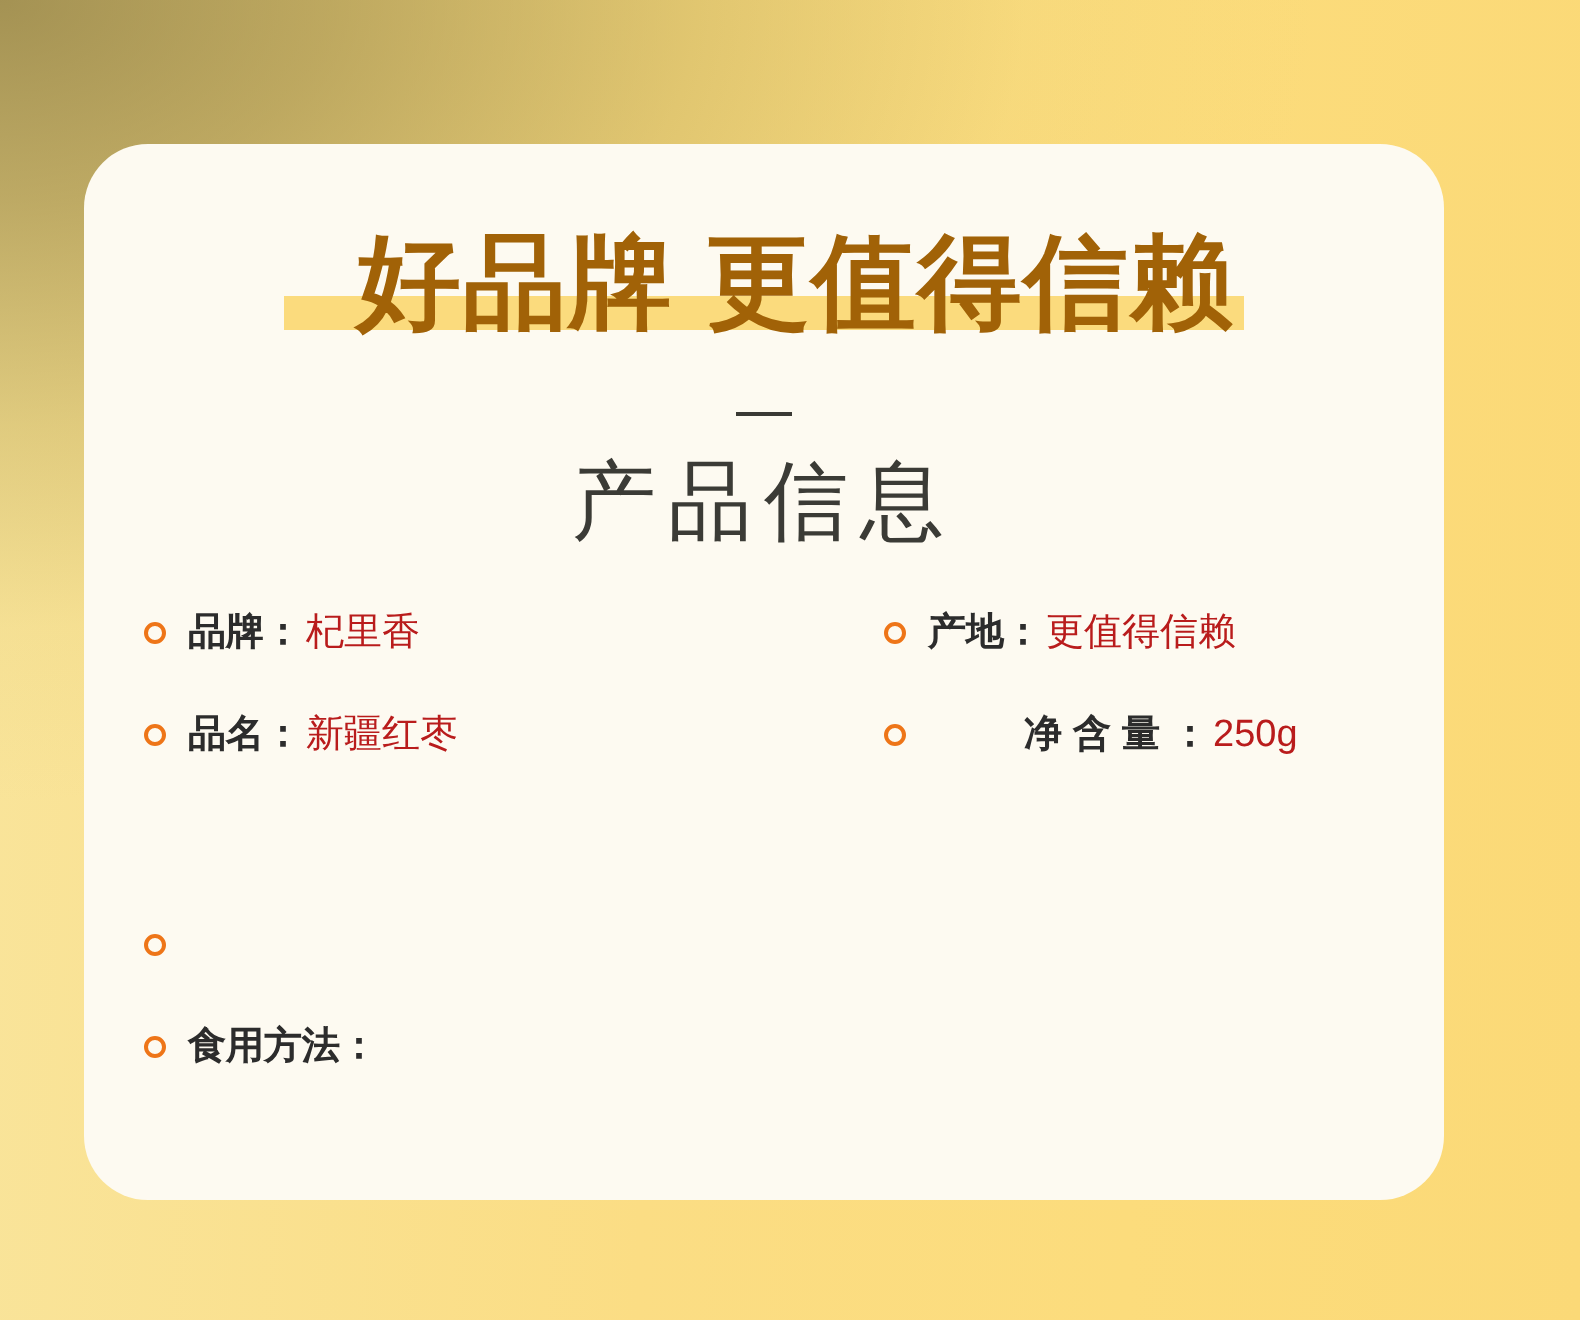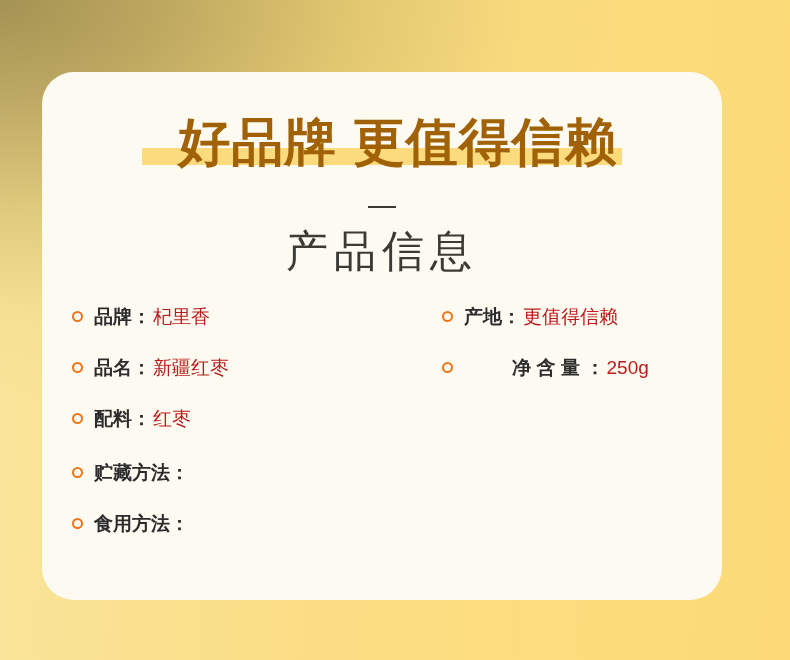--- a/index.html
+++ b/index.html
@@ -206,25 +206,20 @@
             <span class="label"><span>品牌</span><span class="colon">：</span></span>
             <span class="value">杞里香</span>
           </div>
 
           <div class="row">
             <span class="bullet"></span>
             <span class="label"><span>品名</span><span class="colon">：</span></span>
             <span class="value">新疆红枣</span>
           </div>
 
-          <div class="row">
-            <span class="bullet"></span>
-            <span class="label"><span>配料</span><span class="colon">：</span></span>
-            <span class="value">红枣</span>
-          </div>
 
         </div>
 
         <div class="col col-right">
 
           <div class="row">
             <span class="bullet"></span>
             <span class="label"><span>产地</span><span class="colon">：</span></span>
             <span class="value">更值得信赖</span>
           </div>
@@ -236,21 +231,20 @@
           </div>
 
 
         </div>
       </div>
 
       <div class="full-rows">
 
         <div class="row-wide">
           <span class="bullet"></span>
-          <span class="label"><span>贮藏方法</span><span class="colon">：</span></span>
         </div>
 
         <div class="row-wide">
           <span class="bullet"></span>
           <span class="label"><span>食用方法</span><span class="colon">：</span></span>
         </div>
 
       </div>
 
     </div>

